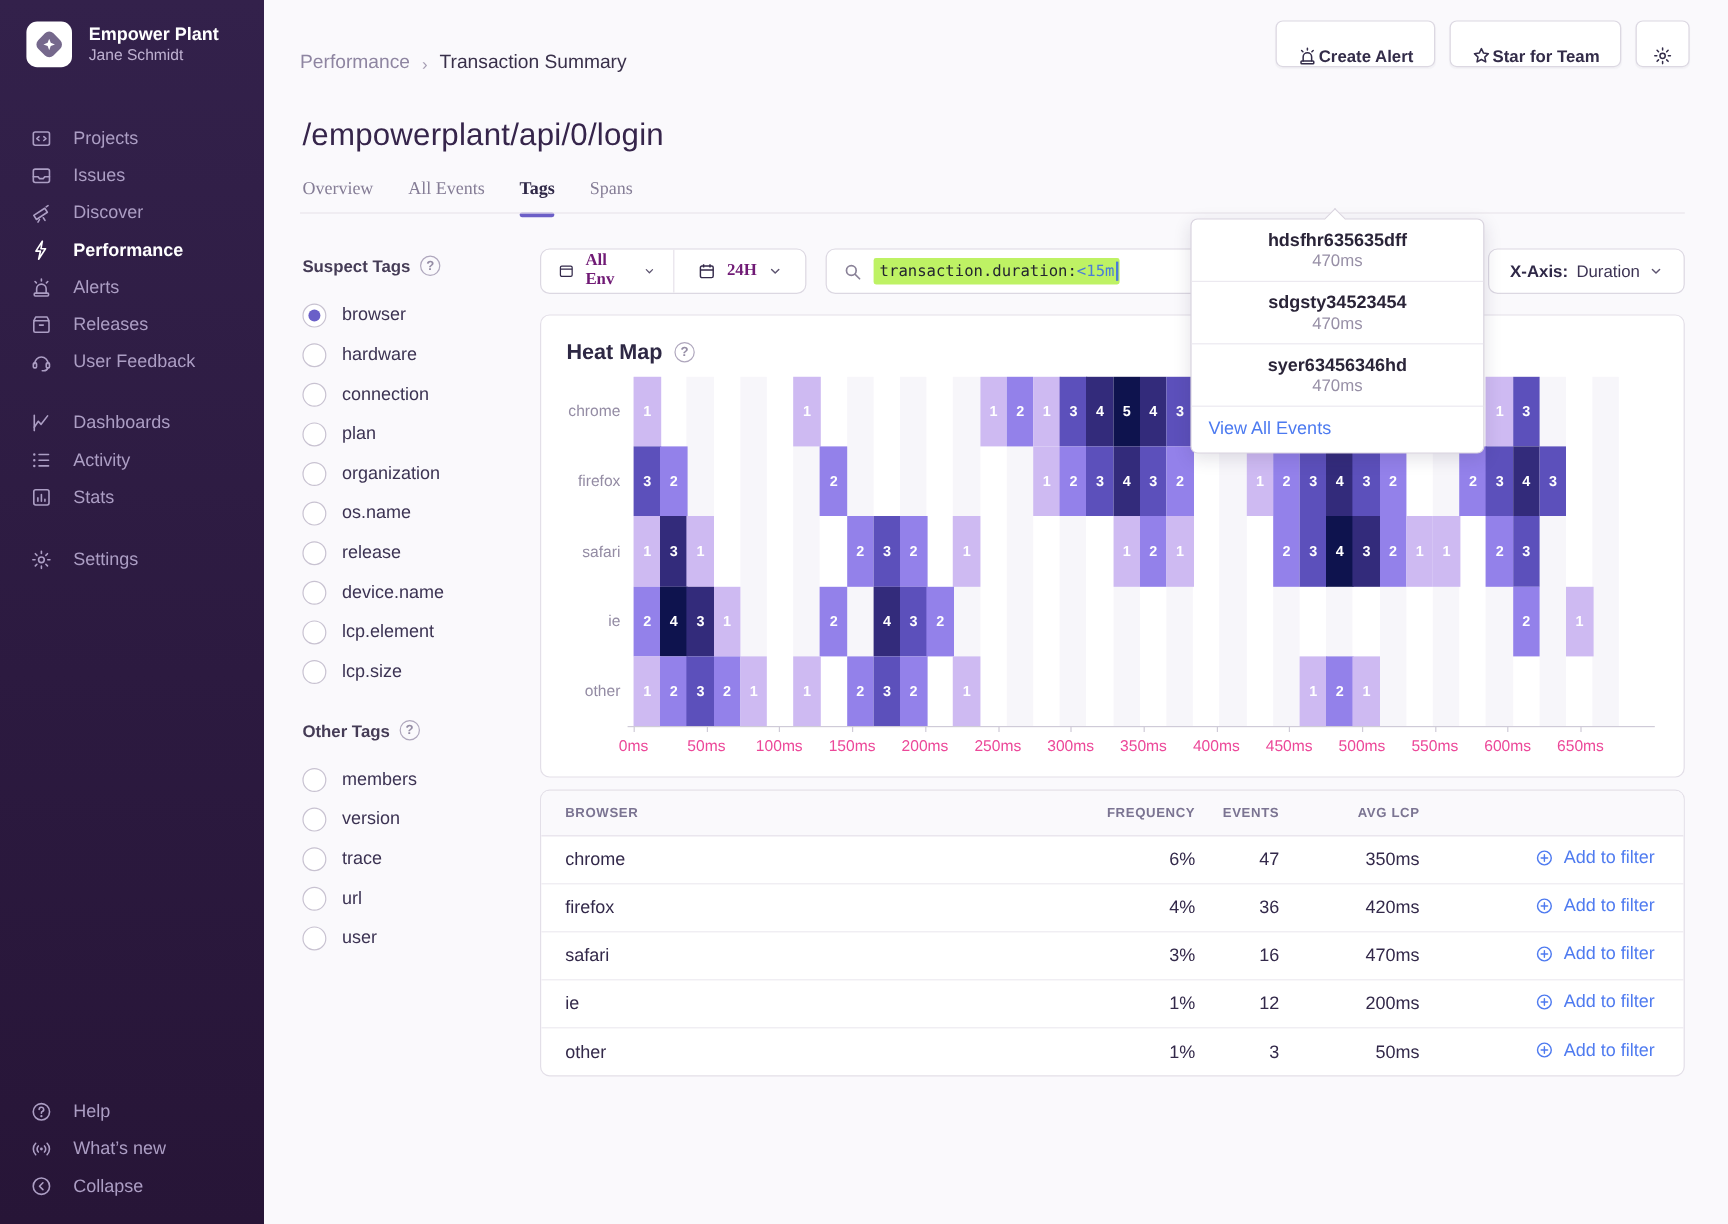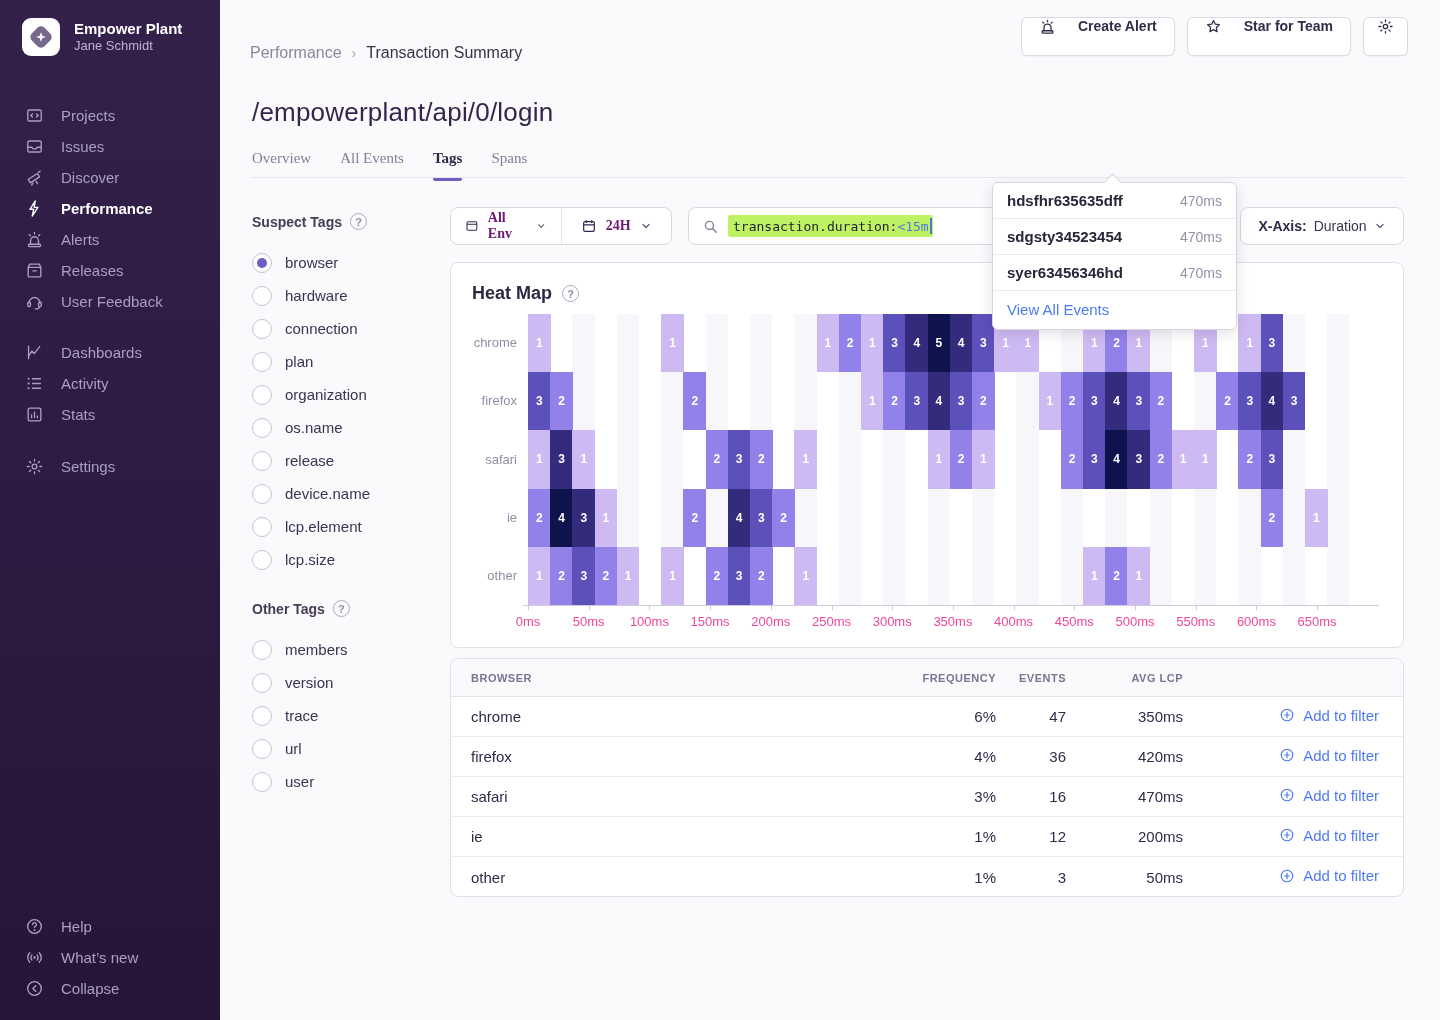--- a/index.html
+++ b/index.html
@@ -29,21 +29,21 @@
   .sb-footer { margin-top:auto; padding-bottom:16px; }
 
   
   .main { position:absolute; left:220px; top:0; width:1220px; height:1020px; }
   .breadcrumb { position:absolute; left:30px; top:44px; font-size:16px; display:flex; align-items:center; gap:10px; }
   .bc-root { color:#8E85A1; }
   .bc-sep { color:#A59DB3; font-size:14px; }
   .bc-cur { color:#39304A; font-weight:500; }
   .top-actions { position:absolute; right:32px; top:17px; display:flex; gap:12px; }
   .btn {
-    display:flex; align-items:flex-start; gap:22px; background:#fff; border:1px solid #DCD8E2;
+    display:flex; align-items:flex-end; gap:1px; background:#fff; border:1px solid #DCD8E2;
     border-radius:6px; height:39px; padding:0 17px; font-size:14px; font-weight:700; color:#332C49;
     box-shadow:0 1px 1px rgba(50,40,80,.04); cursor:pointer;
   }
   .btn svg { width:17px; height:17px; }
   .btn.icon-only { padding:0 13px; }
   .page-title { position:absolute; left:32px; top:97px; font-size:26px; font-weight:500; color:#36254B; letter-spacing:.2px; }
   .tabs { position:absolute; left:32px; top:150px; display:flex; gap:29px; font-size:15px;font-family:Liberation Serif, serif; }
   .tab { color:#857D96; padding-bottom:12px; position:relative; cursor:pointer; }
   .tab.active { color:#2F2847; font-weight:700; }
   .tab.active::after { content:""; position:absolute; left:0; right:0; bottom:-2px; height:4px; border-radius:2px; background:#6C5FC7; }
@@ -83,21 +83,21 @@
   .hm-rowlabel { position:absolute; font-size:13px; color:#948CA4; text-align:right; width:62px; }
   .hm-stripe { position:absolute; top:51px; height:291px; }
   .hm-cell { position:absolute; display:flex; align-items:center; justify-content:center; color:#fff; font-size:12px; font-weight:600; }
   .hm-axis { position:absolute; height:1px; background:#CFCBD8; }
   .hm-tick { position:absolute; width:1px; height:5px; background:#CFCBD8; }
   .hm-ticklabel { position:absolute; font-size:13px; color:#ec4899; transform:translateX(-50%); white-space:nowrap; }
 
   
   .tooltip { position:absolute; left:772px; top:182px; width:245px; background:#fff; border:1px solid #D9D4DF; border-radius:6px; box-shadow:0 4px 14px rgba(40,30,70,.13); z-index:5; }
   .tooltip::before { content:""; position:absolute; top:-7px; left:113px; width:12px; height:12px; background:#fff; border-left:1px solid #D9D4DF; border-top:1px solid #D9D4DF; transform:rotate(45deg); }
-  .tt-row { display:flex; align-items:center; justify-content:space-between; padding:9px 14px; border-bottom:1px solid #ECE9F0; }
+  .tt-row { display:flex; align-items:center; justify-content:space-between; padding:9px 14px; border-bottom:1px solid #ECE9F0;flex-direction:column; }
   .tt-id { font-size:15px; font-weight:600; color:#2A2438; }
   .tt-val { font-size:14px; color:#978FA6; }
   .tt-link { padding:10px 14px 11px; font-size:15px; font-weight:500; color:#4C7AF0; cursor:pointer; }
 
   
   .tbl-panel { left:230px; top:658px; right:36px; height:239px; overflow:hidden; }
   .tbl-head { display:grid; grid-template-columns:1fr 115px 70px 117px 196px; align-items:center; height:38px; background:#FAF9FC; border-bottom:1px solid #E6E2EA; padding:0 24px 0 20px; font-size:11px; font-weight:700; letter-spacing:.5px; color:#7B7492; }
   .tbl-row { display:grid; grid-template-columns:1fr 115px 70px 117px 196px; align-items:center; height:40px; border-bottom:1px solid #EDEAF1; padding:0 24px 0 20px; font-size:15px; color:#33294A; }
   .tbl-row:last-child { border-bottom:none; }
   .tr-right { text-align:right; }

